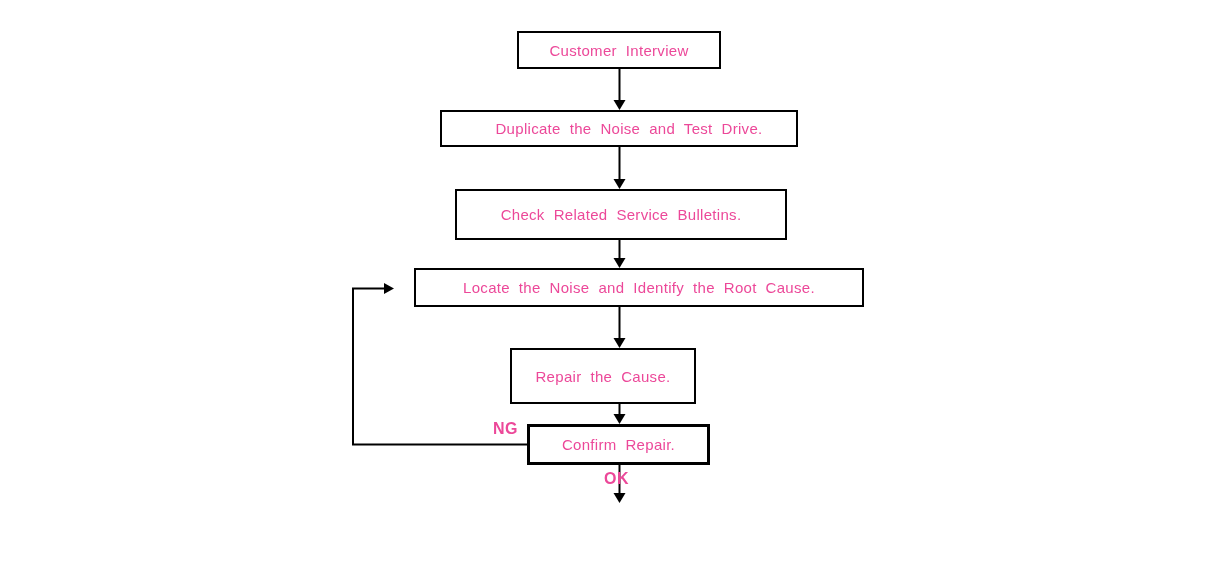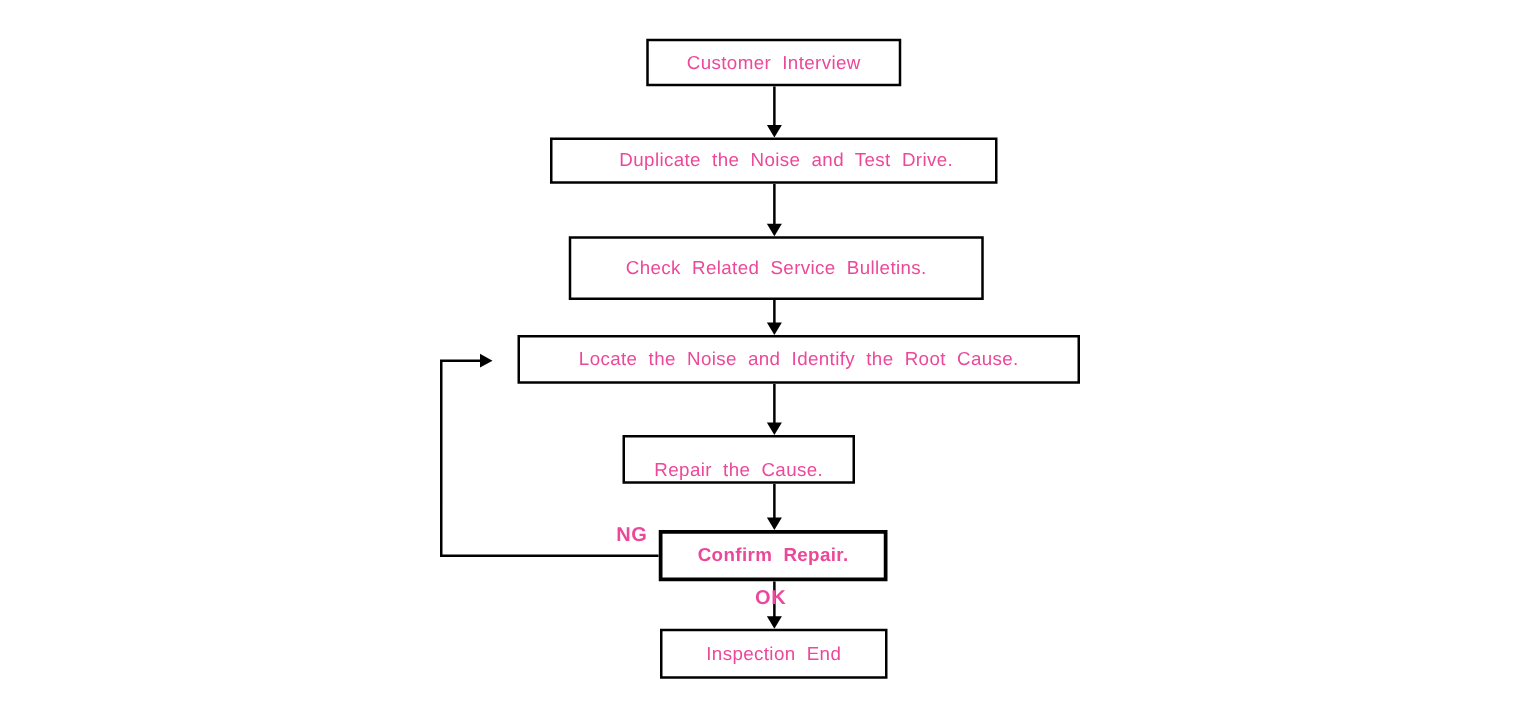--- a/index.html
+++ b/index.html
@@ -55,22 +55,22 @@
   }
   .edge-label.ok {
     left: 604px;
     top: 470px;
   }
   
   .n0 { left: 517px; top: 31px;  width: 204px; height: 38px; }
   .n1 { left: 440px; top: 110px; width: 358px; height: 37px; padding-left: 20px; }
   .n2 { left: 455px; top: 189px; width: 332px; height: 51px; }
   .n3 { left: 394px; top: 268px; width: 450px; height: 39px; margin-left: 20px; }
-  .n4 { left: 498px; top: 348px; width: 186px; height: 39px; align-items: flex-end; }
-  .n5 { left: 527px; top: 424px; width: 183px; height: 41px; font-weight: bold; }
+  .n4 { left: 510px; top: 348px; width: 186px; height: 56px; }
+  .n5 { left: 527px; top: 424px; width: 183px; height: 41px; }
   .n6 { left: 528px; top: 503px; width: 182px; height: 40px; }
 </style>
 </head>
 <body>
 
 <div class="canvas">
 
   <svg class="wires" width="1216" height="582" viewBox="0 0 1216 582" stroke="#000000" fill="#000000">
 
     <g>
@@ -126,20 +126,17 @@
   </div>
 
   <div class="node n4">
     <span>Repair the Cause.</span>
   </div>
 
   <div class="node n5 emphasis">
     <span>Confirm Repair.</span>
   </div>
 
-  <div class="node n6">
-    <span>Inspection End</span>
-  </div>
 
   <div class="edge-label ng">NG</div>
   <div class="edge-label ok">OK</div>
 
 </div>
 
 </body></html>

